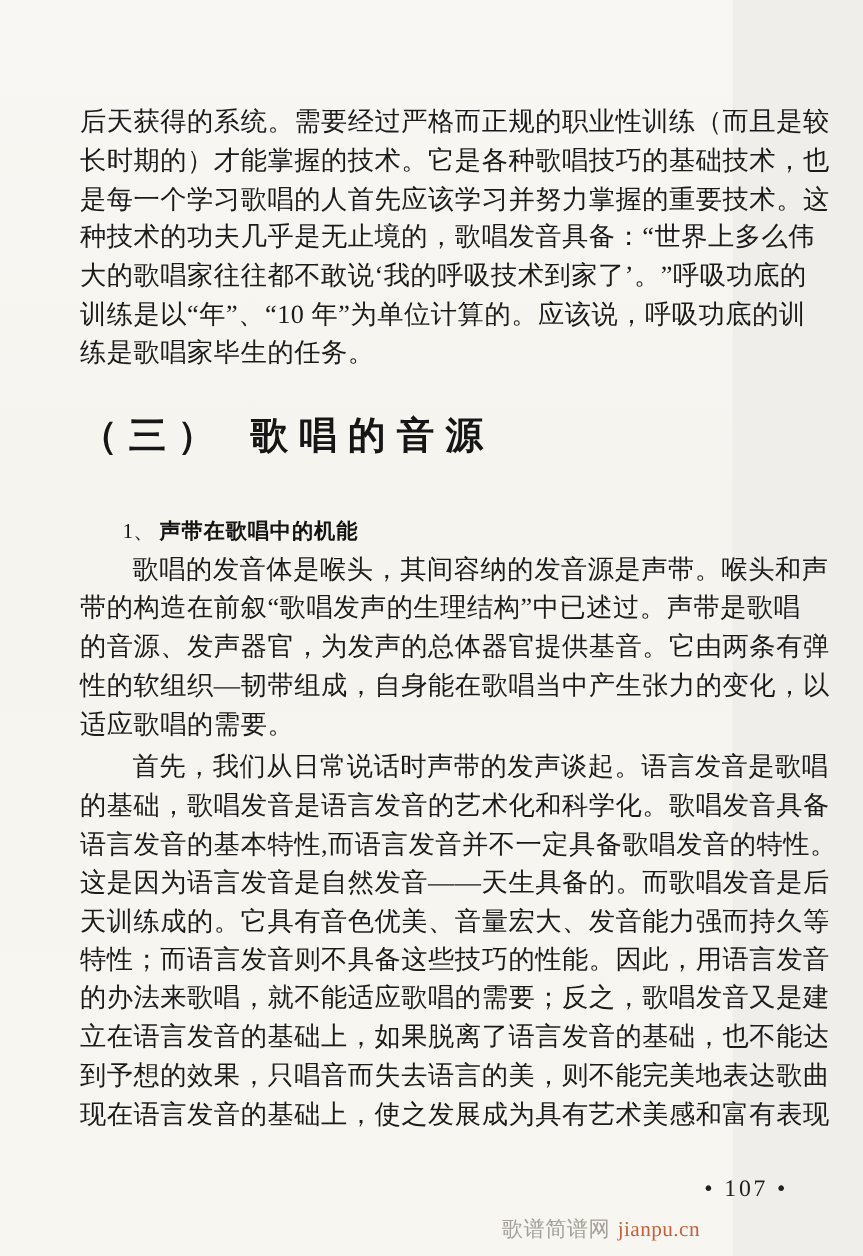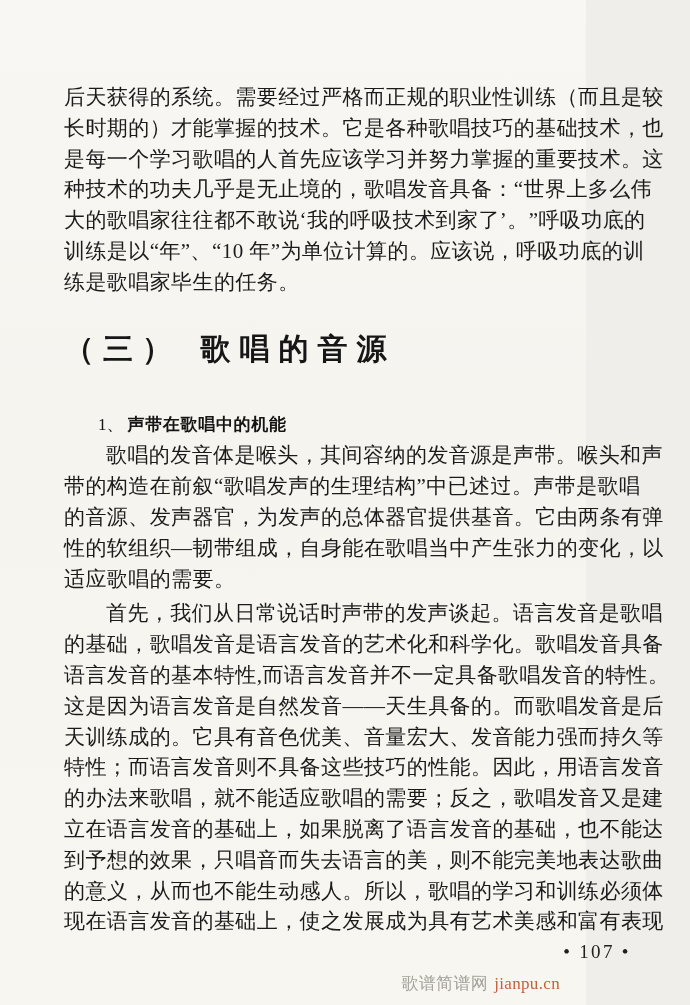--- a/index.html
+++ b/index.html
@@ -129,21 +129,20 @@
     <div class="para para3">
       <div class="line indent">首先，我们从日常说话时声带的发声谈起。语言发音是歌唱</div>
       <div class="line">的基础，歌唱发音是语言发音的艺术化和科学化。歌唱发音具备</div>
       <div class="line">语言发音的基本特性,而语言发音并不一定具备歌唱发音的特性。</div>
       <div class="line">这是因为语言发音是自然发音——天生具备的。而歌唱发音是后</div>
       <div class="line">天训练成的。它具有音色优美、音量宏大、发音能力强而持久等</div>
       <div class="line">特性；而语言发音则不具备这些技巧的性能。因此，用语言发音</div>
       <div class="line">的办法来歌唱，就不能适应歌唱的需要；反之，歌唱发音又是建</div>
       <div class="line">立在语言发音的基础上，如果脱离了语言发音的基础，也不能达</div>
       <div class="line">到予想的效果，只唱音而失去语言的美，则不能完美地表达歌曲</div>
-      <div class="line">的意义，从而也不能生动感人。所以，歌唱的学习和训练必须体</div>
       <div class="line">现在语言发音的基础上，使之发展成为具有艺术美感和富有表现</div>
     </div>
 
   </div>
 
   <div class="page-number">• 107 •</div>
 
   <div class="watermark">
     <span class="watermark-site">歌谱简谱网</span><span class="watermark-domain">jianpu.cn</span>
   </div>

